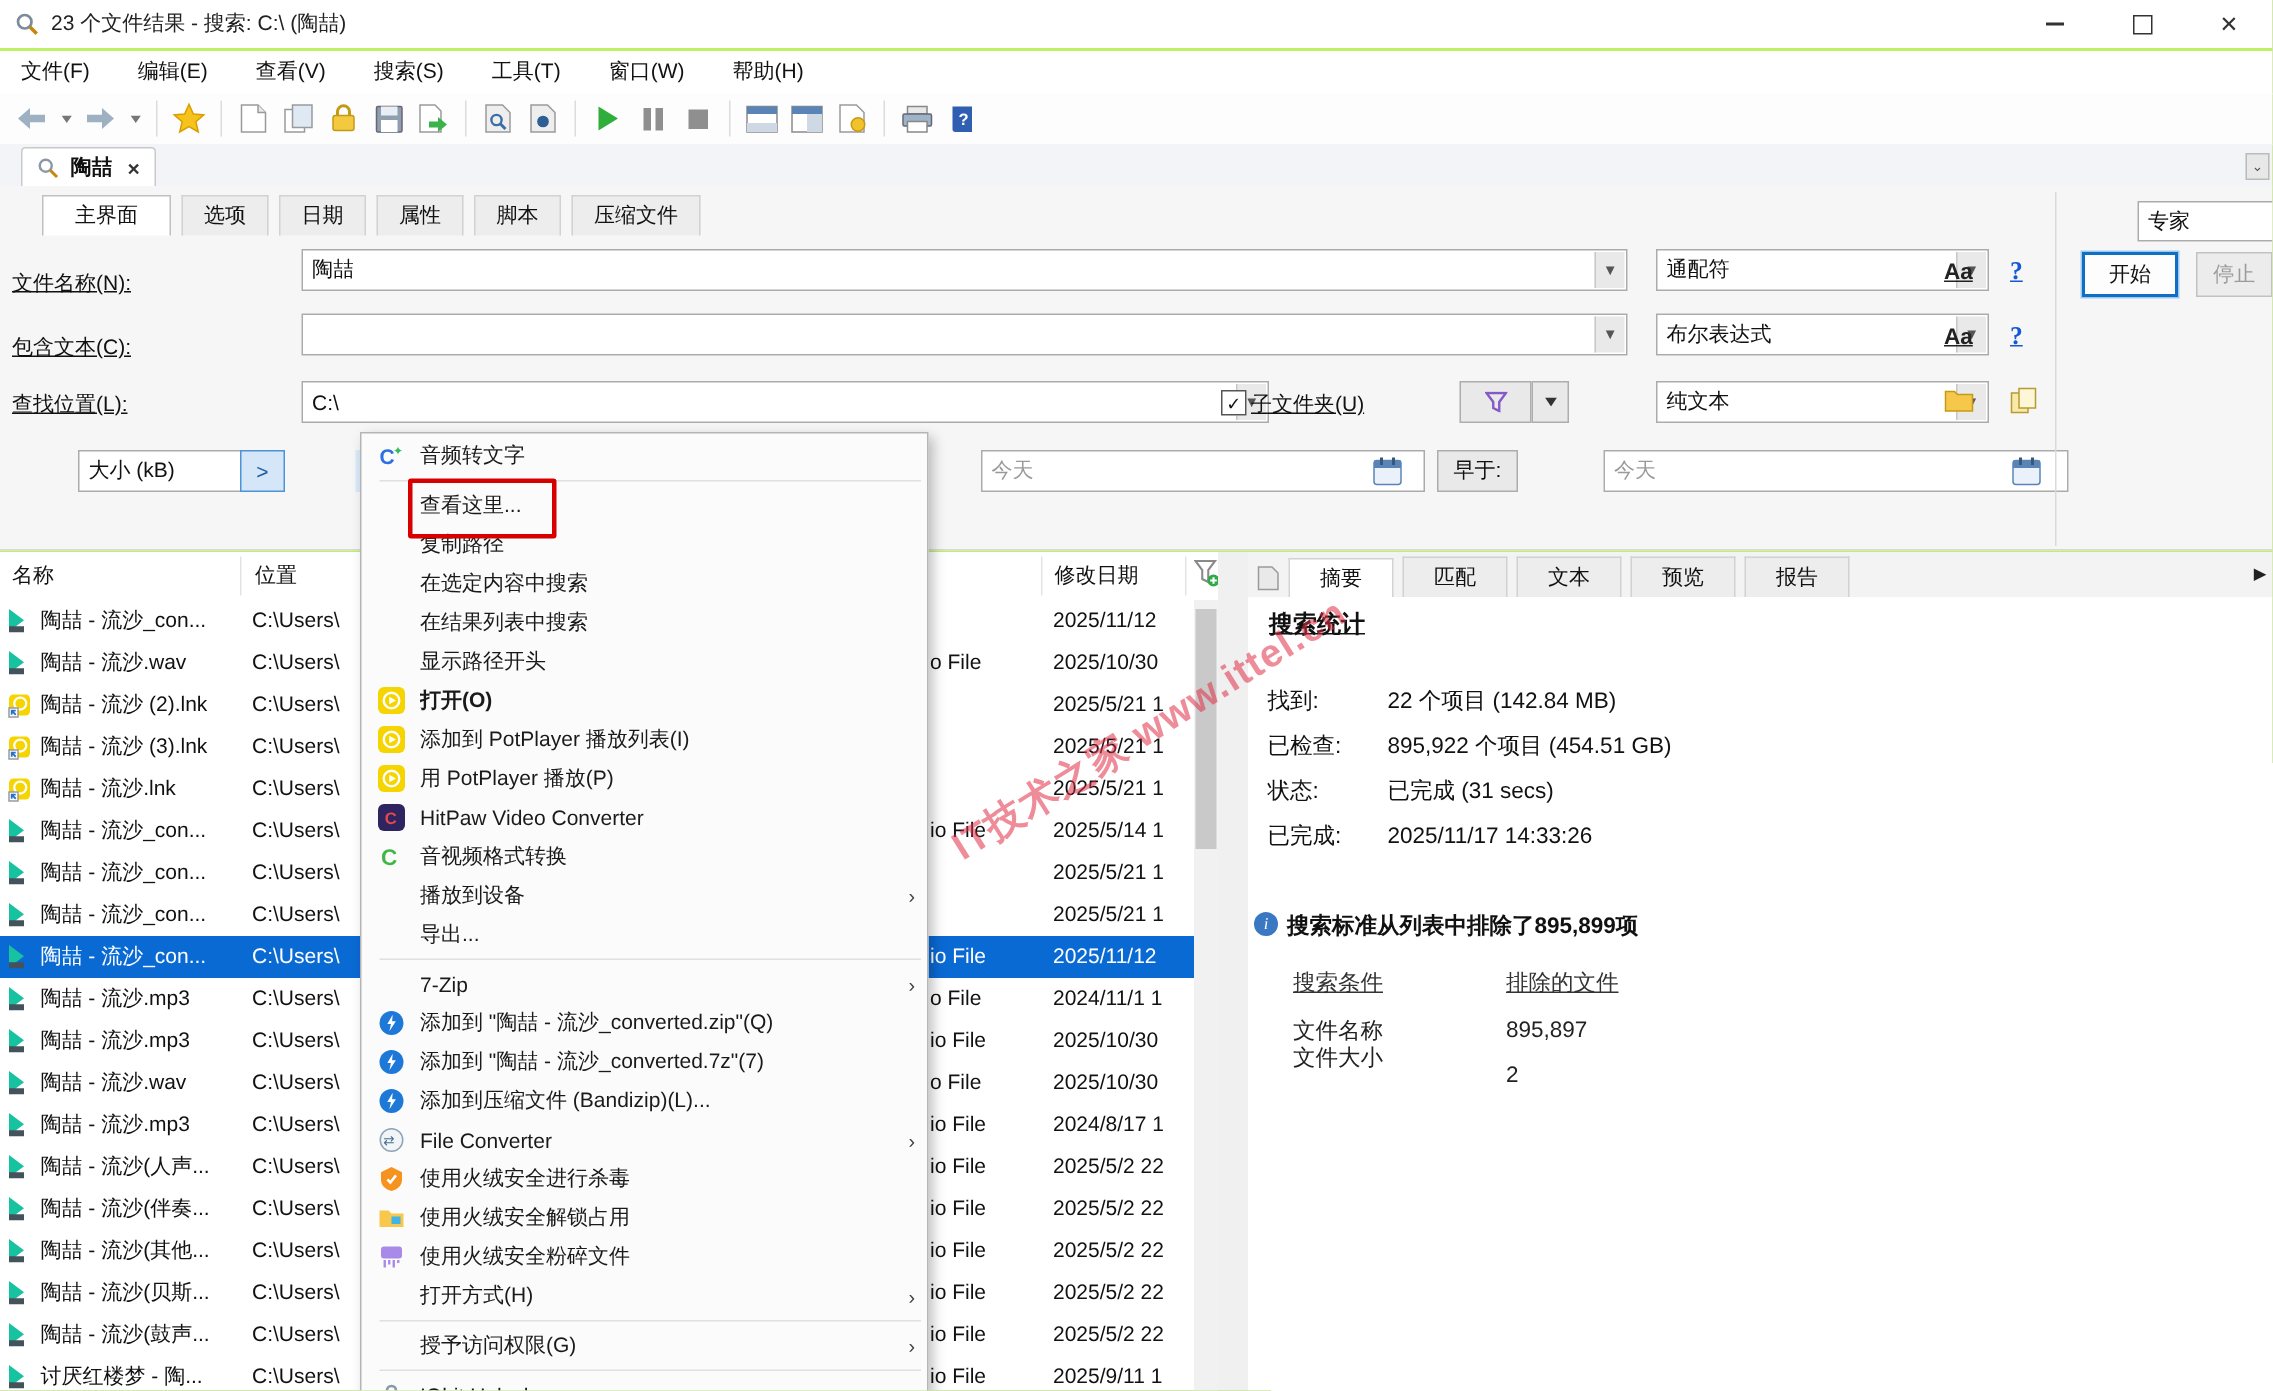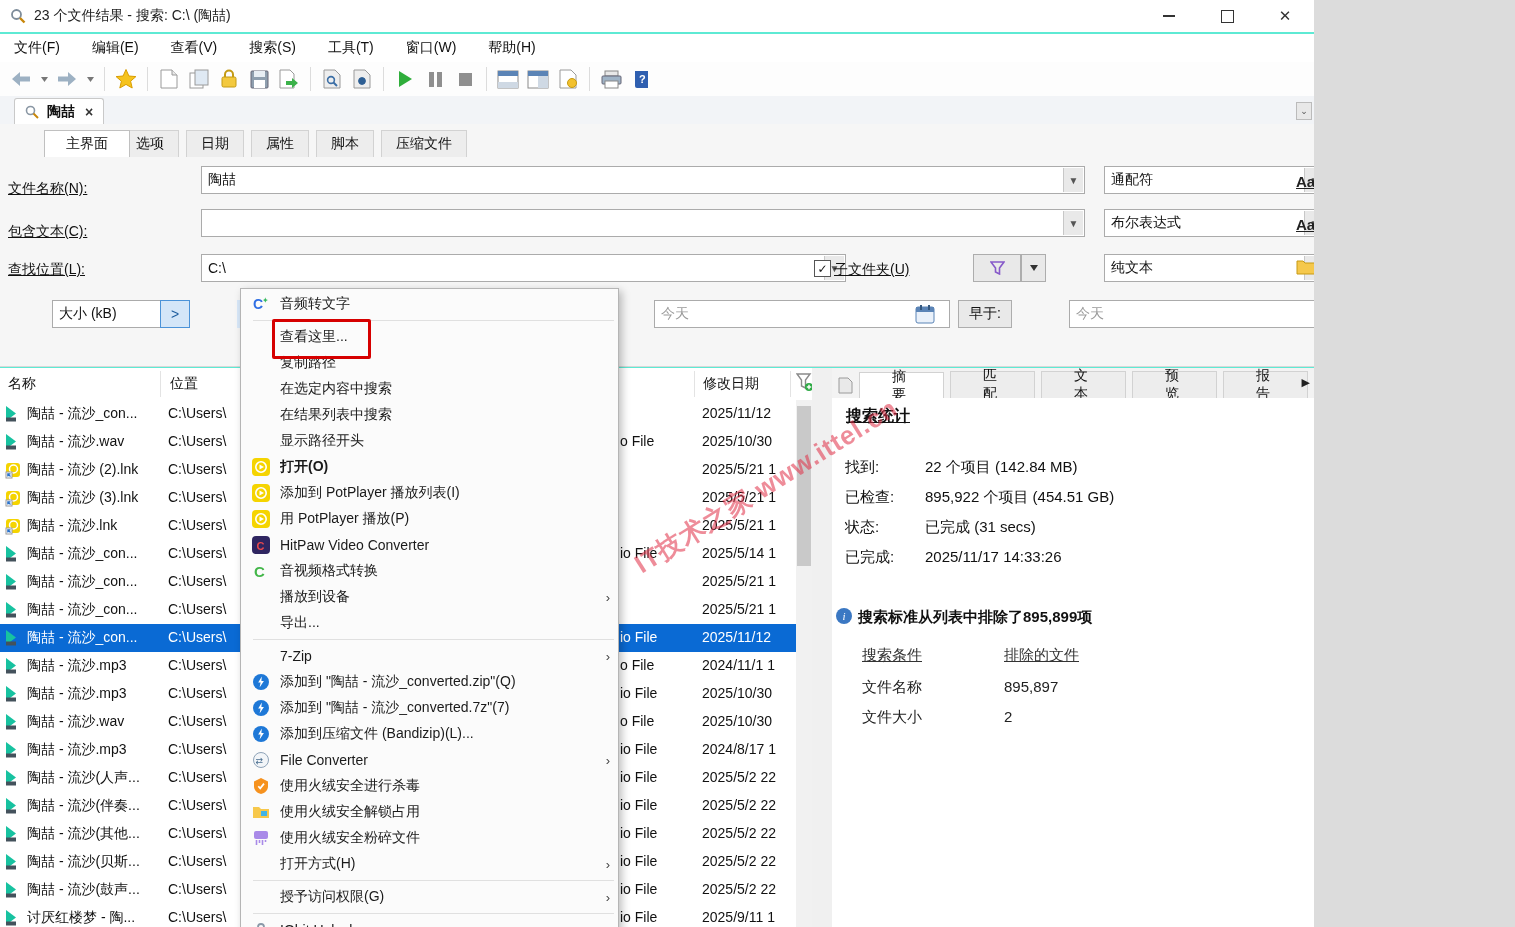--- a/index.html
+++ b/index.html
@@ -1,16 +1,16 @@
 <!DOCTYPE html>
 <html><head>
 <meta charset="utf-8">
 <style>
   html,body{margin:0;padding:0;background:#dcdcdc;}
-  .screen{position:relative;width:1314px;height:927px;background:#5eead4;overflow:hidden;
+  .screen{position:relative;width:1515px;height:927px;background:#bef264;overflow:hidden;
           font-family:"Liberation Sans","DejaVu Sans",sans-serif;font-size:14px;color:#111;}
   
   .titlebar{position:absolute;left:0;top:0;width:100%;height:32px;background:#fff;display:flex;align-items:center;}
   .titlebar .appicon{margin:0 8px 0 10px;}
   .titlebar .title{font-size:14px;color:#222;}
   .wincontrols{position:absolute;right:0;top:0;height:32px;display:flex;}
   .winbtn{width:58px;height:32px;display:flex;align-items:center;justify-content:center;color:#333;font-size:15px;}
   .winbtn .sq{width:11px;height:11px;border:1.5px solid #333;}
   .winbtn .mn{width:12px;height:0;border-top:2px solid #333;}
   
@@ -55,21 +55,21 @@
   .frow .fname{position:absolute;left:27px;top:5px;white-space:nowrap;}
   .frow .floc{position:absolute;left:168px;top:5px;white-space:nowrap;width:72px;overflow:hidden;}
   .frow .ftype{position:absolute;left:620px;top:5px;white-space:nowrap;}
   .frow .fdate{position:absolute;left:702px;top:5px;white-space:nowrap;}
   .vscroll{position:absolute;left:796px;top:400px;width:16px;height:527px;background:#f1f1f1;}
   .vthumb{position:absolute;left:1px;top:6px;width:14px;height:160px;background:#c9c9c9;}
   .panelgap{position:absolute;left:812px;top:368px;width:20px;height:559px;background:#f0f0f0;border-right:1px solid #cfcfcf;}
   
   .rpanel{position:absolute;left:832px;top:368px;right:0;bottom:0;background:#fff;}
   .rtabs{position:absolute;left:0;top:0;right:0;height:30px;background:#f3f3f3;border-bottom:1px solid #d5d5d5;display:flex;align-items:flex-end;padding-left:4px;}
-  .rtab{height:26px;padding:0 32px;display:flex;align-items:center;background:#ededed;border:1px solid #d2d2d2;border-bottom:none;margin-right:6px;font-size:14px;}
+  .rtab{height:26px;padding:0 20px;display:flex;align-items:center;background:#ededed;border:1px solid #d2d2d2;border-bottom:none;margin-right:6px;font-size:14px;}
   .rtab.active{background:#fff;position:relative;top:1px;}
   .rtab-arrow{position:absolute;right:4px;top:8px;font-size:11px;color:#222;}
   .rcontent{position:absolute;left:0;top:30px;right:0;bottom:0;background:#fff;}
   .stats-title{position:absolute;left:14px;top:8px;font-size:16px;font-weight:bold;text-decoration:underline;}
   .stat-row{position:absolute;left:13px;font-size:15px;}
   .stat-label{display:inline-block;width:80px;}
   .info-title{position:absolute;left:26px;top:210px;font-size:15px;font-weight:bold;}
   .info-icon{position:absolute;left:4px;top:210px;width:16px;height:16px;border-radius:50%;background:#3b78c3;color:#fff;font-size:11px;display:flex;align-items:center;justify-content:center;font-family:"Liberation Serif",serif;font-style:italic;}
   .excl-h{position:absolute;top:248px;font-size:15px;color:#333;text-decoration:underline;}
   .excl-c{position:absolute;font-size:15px;color:#222;}
@@ -257,21 +257,21 @@
           </svg>
         </span>
       <span class="lbl">陶喆</span>
       <span class="close">×</span>
     </div>
     <div class="tabrow-corner">⌄</div>
   </div>
 
   <div class="formpanel">
     <div id="subtabs">
-        <div class="subtab active" style="left: 44px; width: 84px;">主界面</div>
+        <div class="subtab active" style="left: 28px; width: 84px;">主界面</div>
         <div class="subtab" style="left: 121px; width: 56px;">选项</div>
         <div class="subtab" style="left: 186px; width: 56px;">日期</div>
         <div class="subtab" style="left: 251px; width: 56px;">属性</div>
         <div class="subtab" style="left: 316px; width: 56px;">脚本</div>
         <div class="subtab" style="left: 381px; width: 84px;">压缩文件</div>
       </div>
   </div>
 
   <span class="flabel" style="left:8px;top:180px">文件名称(N):</span>
   <div class="finput" style="left:157px;top:166px;width:884px">
@@ -648,21 +648,21 @@
           <div class="stat-row" style="top: 120px;"><span class="stat-label">状态:</span><span>已完成 (31 secs)</span></div>
           <div class="stat-row" style="top: 150px;"><span class="stat-label">已完成:</span><span>2025/11/17 14:33:26</span></div>
         </div>
       <div class="info-icon">i</div>
       <div class="info-title">搜索标准从列表中排除了895,899项</div>
       <span class="excl-h" style="left:30px">搜索条件</span>
       <span class="excl-h" style="left:172px">排除的文件</span>
       <div id="excl">
           <span class="excl-c" style="left: 30px; top: 280px;">文件名称</span>
           <span class="excl-c" style="left: 172px; top: 280px;">895,897</span>
-          <span class="excl-c" style="left: 30px; top: 310px; font-family: Liberation Mono, monospace;">文件大小</span>
+          <span class="excl-c" style="left: 30px; top: 298px; font-family: Liberation Mono, monospace;">文件大小</span>
           <span class="excl-c" style="left: 172px; top: 310px;">2</span>
         </div>
     </div>
   </div>
 
   <div class="ctxmenu" id="ctxmenu">
       <div class="mi">
         <span class="mic">
           <svg width="18" height="18" viewBox="0 0 18 18">
             <text x="1" y="14" font-size="14" font-weight="bold" fill="#2f6fe4">C</text>

